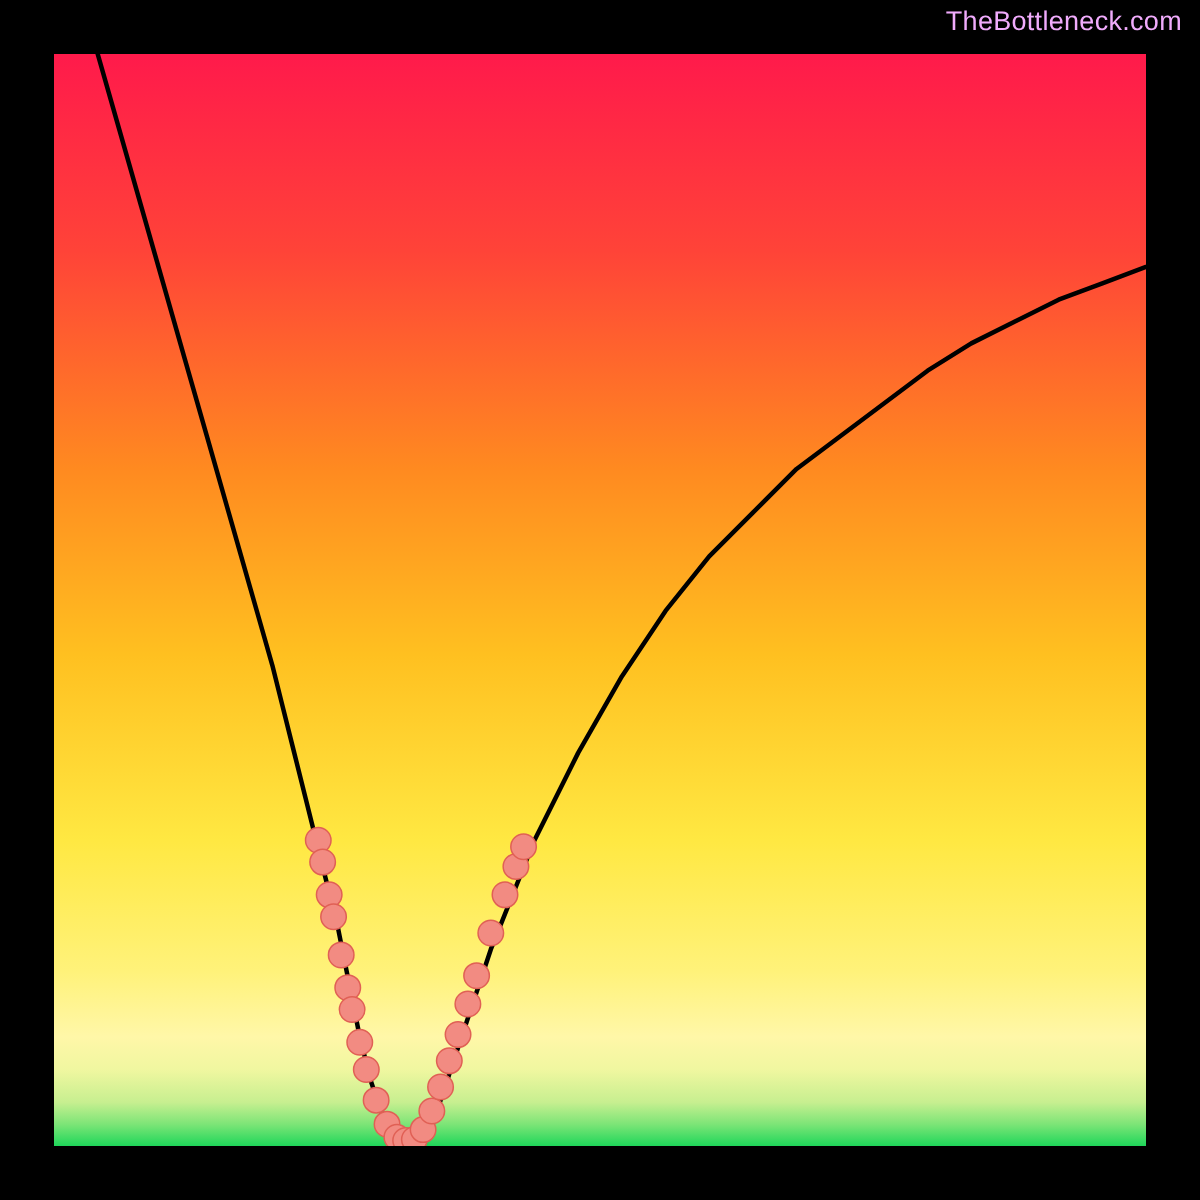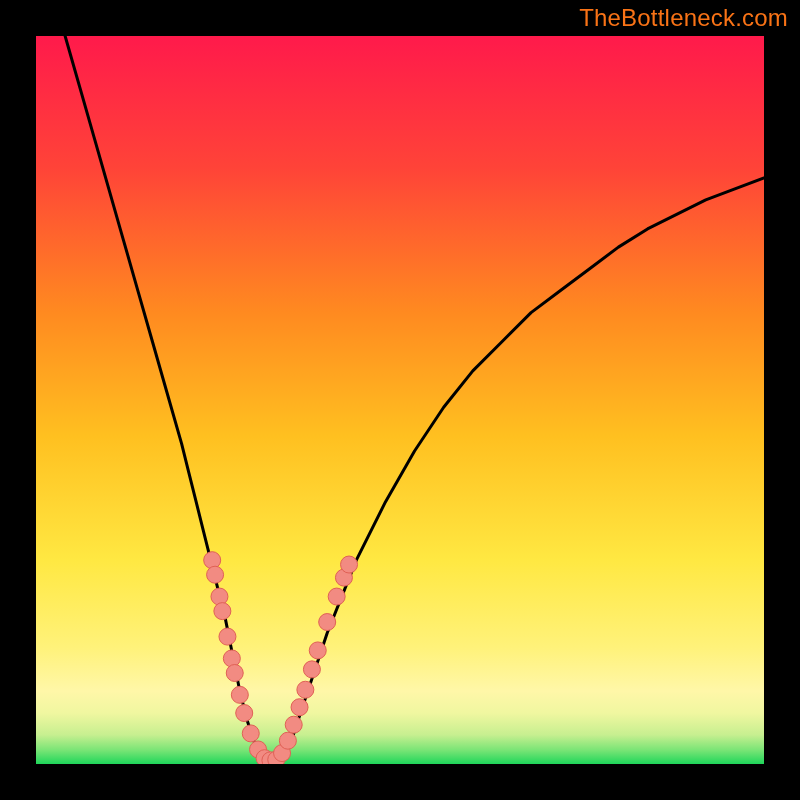--- a/index.html
+++ b/index.html
@@ -33,22 +33,22 @@
     position: absolute;
     inset: 0;
     width: 728px;
     height: 728px;
     overflow: visible;
   }
   .watermark {
     position: absolute;
     top: 4px;
     right: 12px;
-    color: #f97316;
-    font-size: 24px;
+    color: #f0abfc;
+    font-size: 18px;
     font-weight: 500;
     letter-spacing: 0.2px;
     user-select: none;
   }
 </style>
 </head>
 <body>
 
 <div class="frame">
   <div class="plot-area">

